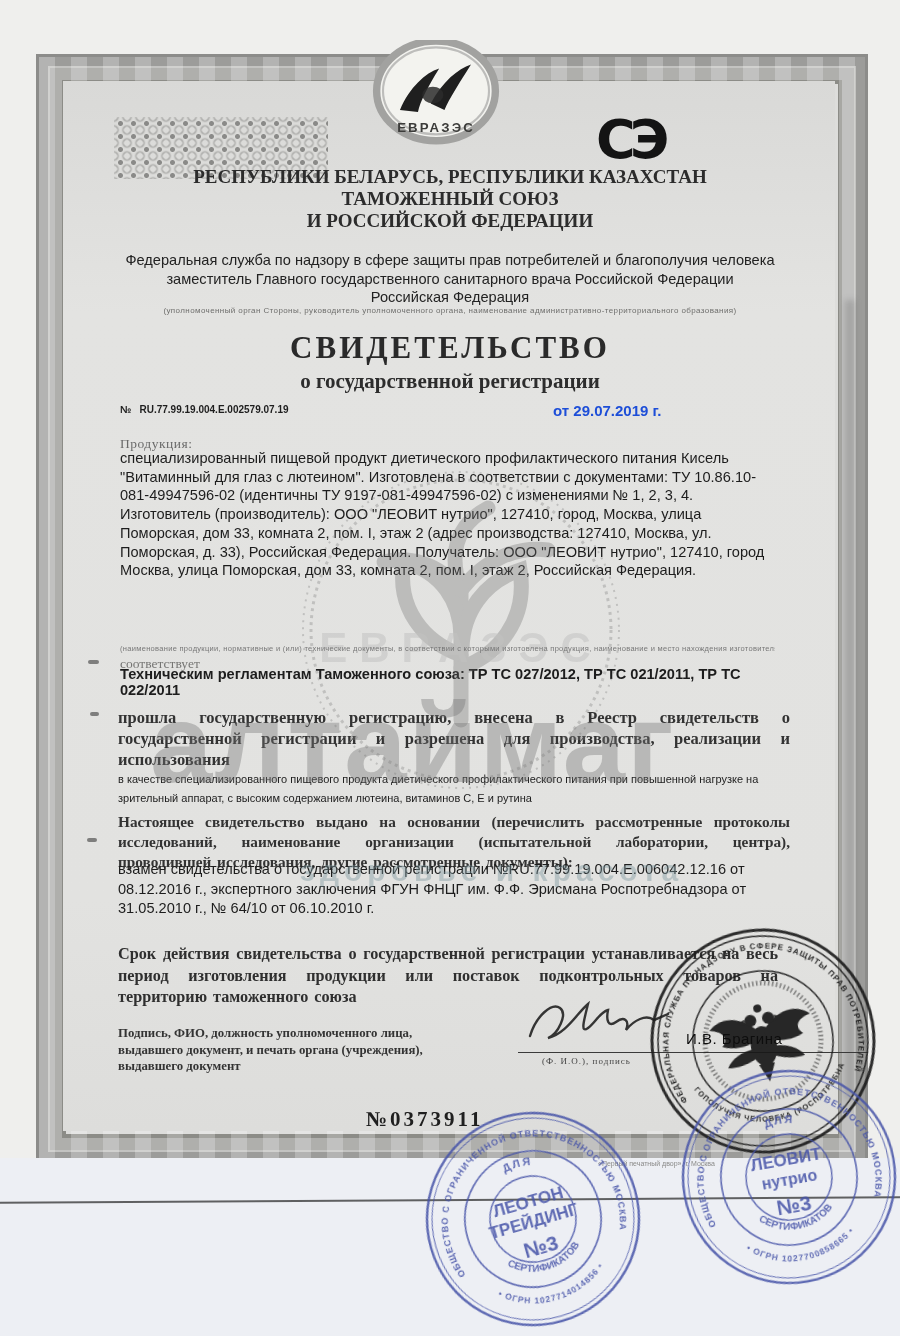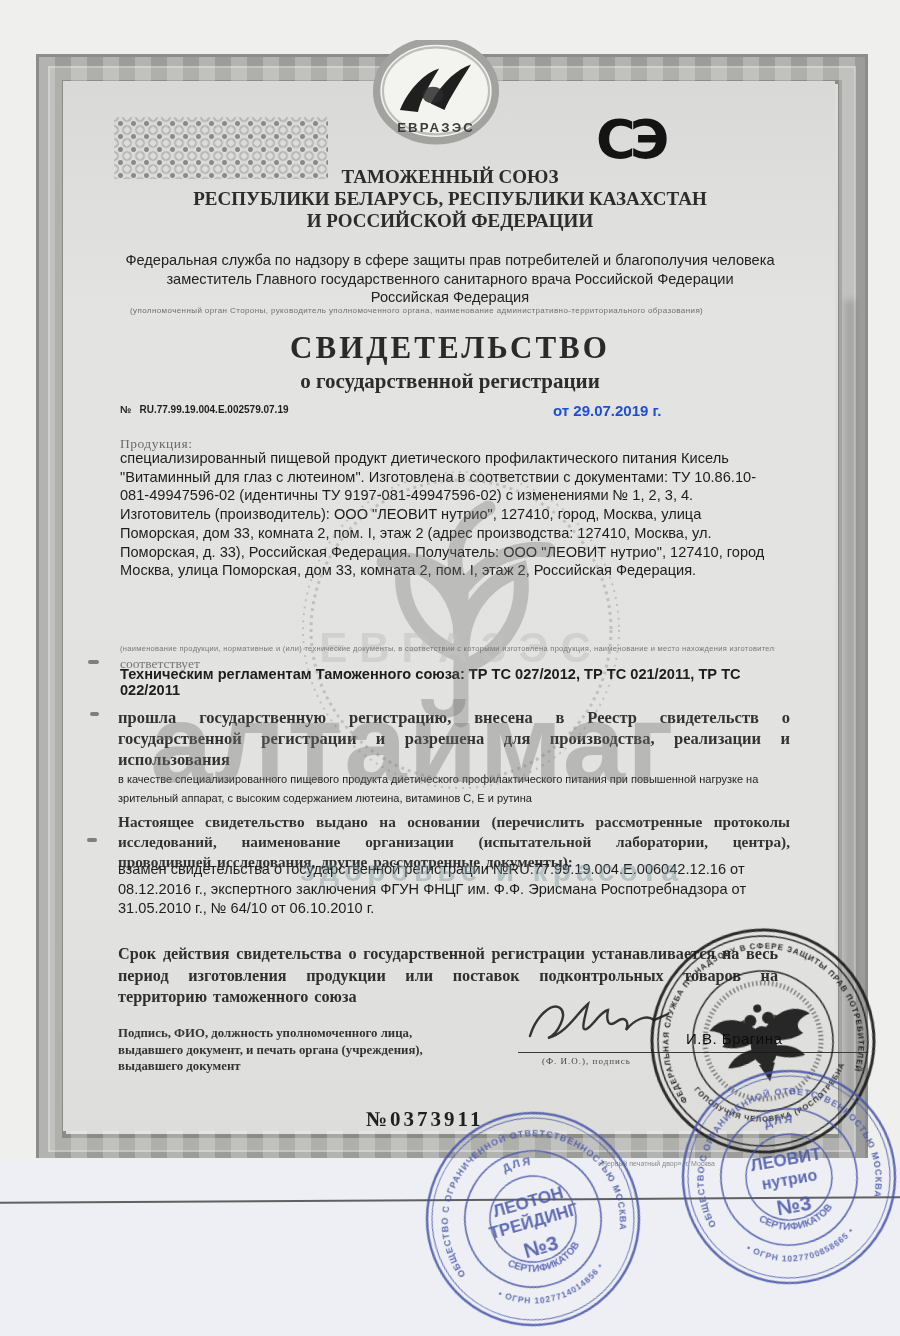--- a/index.html
+++ b/index.html
@@ -25,21 +25,21 @@
         radial-gradient(circle,#6f6f6d 2px,transparent 3px),
         radial-gradient(circle,transparent 3px,#8a8a88 3.5px,transparent 5.5px);
       background-size:13px 13px,13px 13px;background-position:0 0,6.5px 6.5px;}
 
   .se-mark{position:absolute;left:596px;top:108px;font-family:"DejaVu Sans",sans-serif;
       font-weight:900;font-size:54px;letter-spacing:-6px;color:#141414;filter:blur(.3px);}
 
   .header-block{position:absolute;left:100px;top:166px;width:700px;text-align:center;color:#2c2c2c;}
   .union-line{font-family:"Liberation Serif",serif;font-weight:700;font-size:19px;line-height:22px;}
   .agency-line{font-size:14.6px;line-height:18.5px;color:#222;}
-  .tiny-caption{position:absolute;left:130px;top:306px;width:640px;text-align:left;
+  .tiny-caption{position:absolute;left:130px;top:306px;width:640px;text-align:center;
       font-size:8px;color:#6e6e6c;filter:blur(.7px);letter-spacing:.4px;}
 
   .title-main{position:absolute;left:100px;top:330px;width:700px;text-align:center;
       font-family:"Liberation Serif",serif;font-weight:700;font-size:31px;letter-spacing:3px;color:#2a2a2a;}
   .title-sub{position:absolute;left:100px;top:369px;width:700px;text-align:center;
       font-family:"Liberation Serif",serif;font-weight:700;font-size:21px;color:#2d2d2d;}
 
   .number-row-label{position:absolute;left:120px;top:404px;font-size:10px;font-weight:700;color:#1e1e1e;}
   .number-row-date{position:absolute;left:553px;top:402px;font-size:15px;font-weight:700;color:#1d4ed8;}
 
@@ -112,22 +112,22 @@
     <path d="M55,60 C66,39 81,27 93,23 C83,39 72,56 68,66 Z" fill="#1f1f1f"></path>
     <ellipse cx="57" cy="52" rx="10" ry="8" fill="#2c2c2c" opacity=".85"></ellipse>
     <text x="60" y="87" text-anchor="middle" font-family="Liberation Sans, sans-serif" font-size="12.5" font-weight="700" letter-spacing="2" fill="#3c3c3a">ЕВРАЗЭС</text>
   </svg>
 
   <div class="guilloche"></div>
 
   <div class="se-mark">СЭ</div>
 
   <div class="header-block">
+    <div class="union-line">РЕСПУБЛИКИ БЕЛАРУСЬ, РЕСПУБЛИКИ КАЗАХСТАН</div>
     <div class="union-line">ТАМОЖЕННЫЙ СОЮЗ</div>
-    <div class="union-line">РЕСПУБЛИКИ БЕЛАРУСЬ, РЕСПУБЛИКИ КАЗАХСТАН</div>
     <div class="union-line">И РОССИЙСКОЙ ФЕДЕРАЦИИ</div>
     <div class="agency-line" style="margin-top:19px;">Федеральная служба по надзору в сфере защиты прав потребителей и благополучия человека</div>
     <div class="agency-line">заместитель Главного государственного санитарного врача Российской Федерации</div>
     <div class="agency-line">Российская Федерация</div>
   </div>
   <div class="tiny-caption">(уполномоченный орган Стороны, руководитель уполномоченного органа, наименование административно-территориального образования)</div>
 
   <div class="title-main">СВИДЕТЕЛЬСТВО</div>
   <div class="title-sub">о государственной регистрации</div>
 

